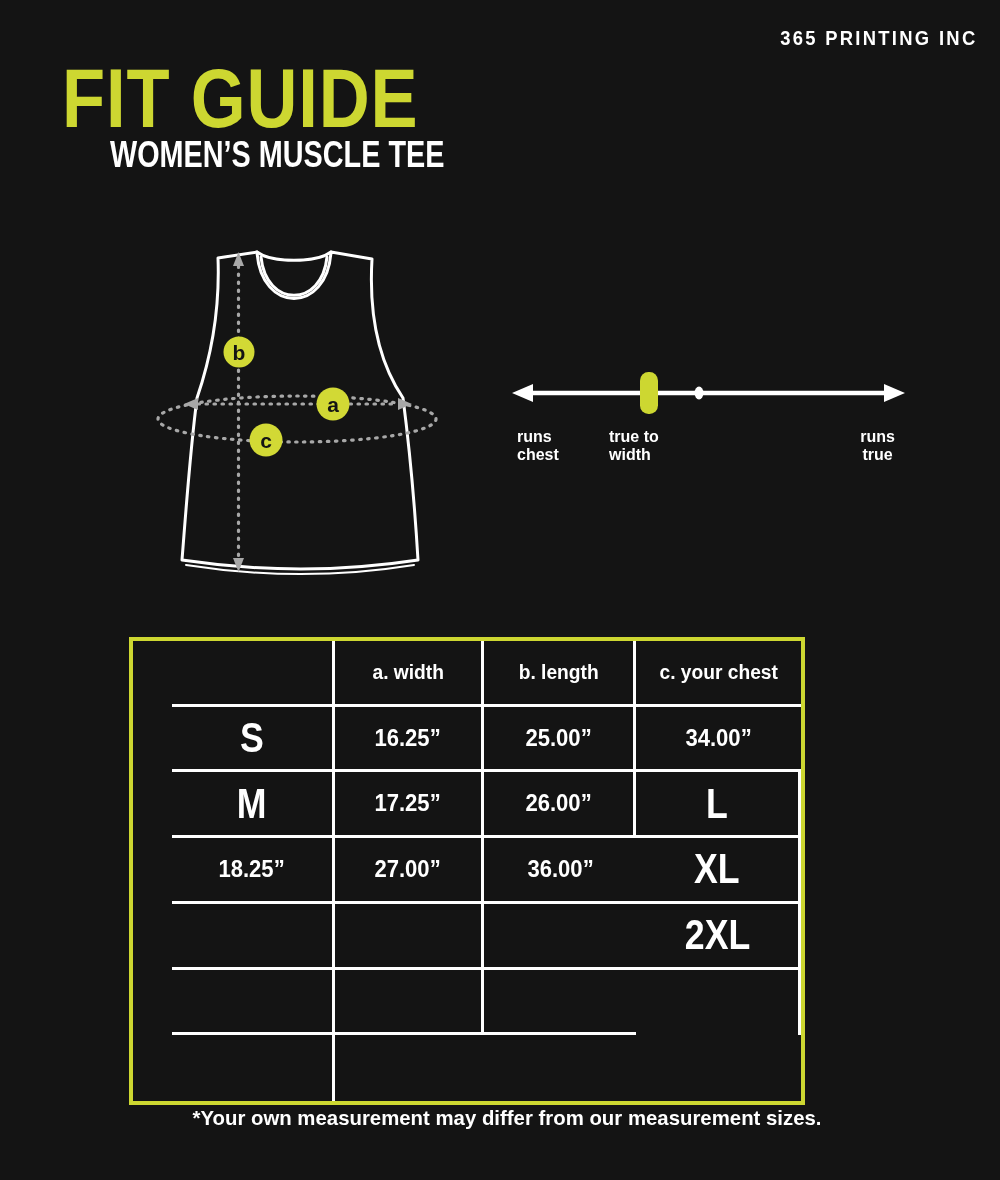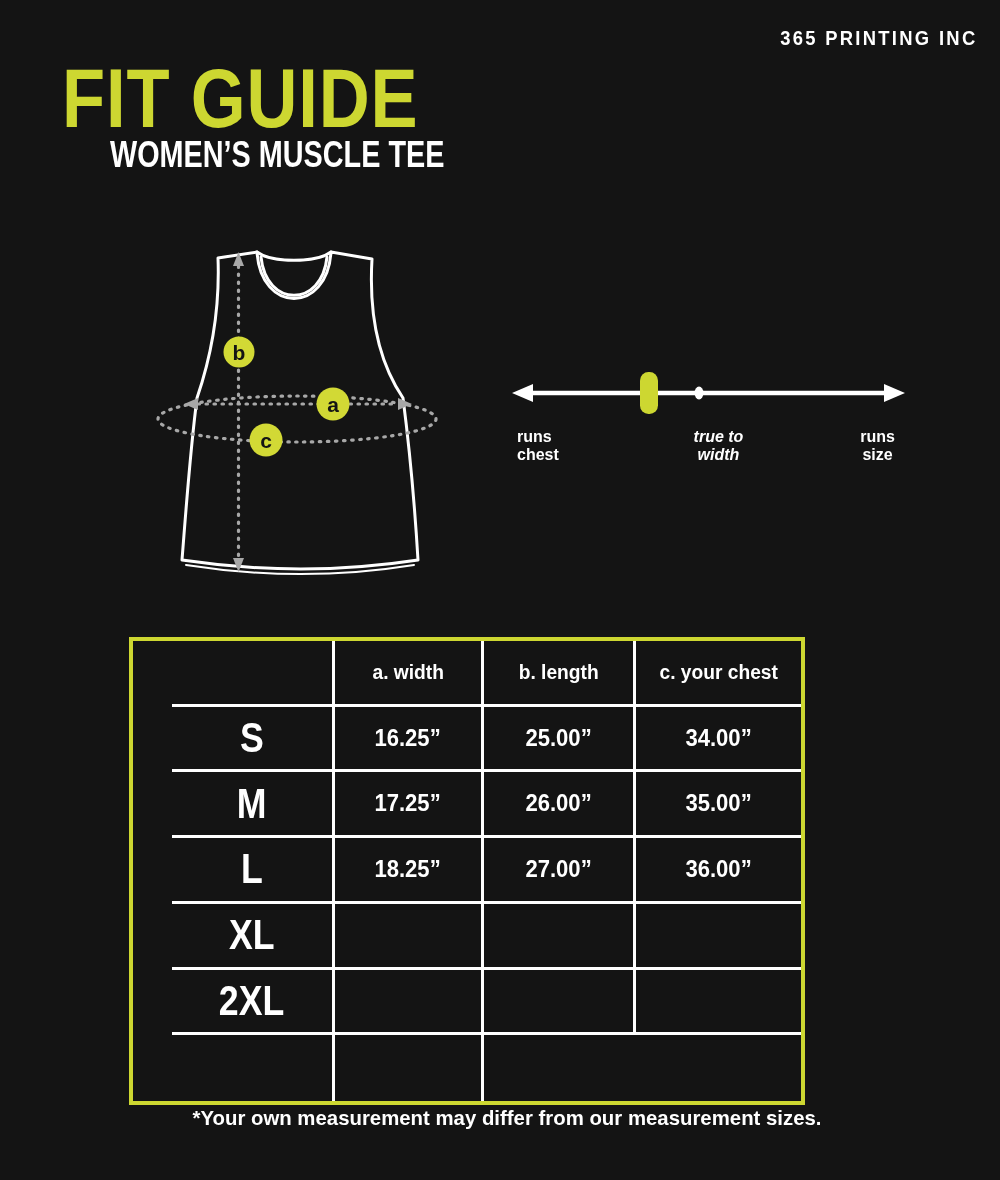--- a/index.html
+++ b/index.html
@@ -32,21 +32,21 @@
     transform:scaleX(0.80);transform-origin:left top;white-space:nowrap;
   }
   
   .shirt-svg{position:absolute;left:120px;top:230px;}
   .scale-svg{position:absolute;left:490px;top:360px;}
   .scale-label{
     position:absolute;top:428px;font-size:16px;font-weight:bold;
     line-height:1.12;color:var(--white);
   }
   .scale-label.left{left:517px;text-align:left;}
-  .scale-label.center{left:656px;width:125px;text-align:center;font-style:italic;}
+  .scale-label.center{left:609px;width:125px;text-align:left;}
   .scale-label.right{left:815px;width:125px;text-align:center;}
   
   .size-table{
     position:absolute;left:129px;top:637px;width:676px;height:468px;
     box-sizing:border-box;border:4px solid var(--accent);
     display:grid;
     grid-template-columns:25.9% 23.7% 24.2% 26.2%;
     grid-template-rows:repeat(7,1fr);
     padding-left:39px;
   }
@@ -129,21 +129,21 @@
   <div class="scale-label left">
     <div>runs</div>
     <div>chest</div>
   </div>
   <div class="scale-label center">
     <div>true to</div>
     <div>width</div>
   </div>
   <div class="scale-label right">
     <div>runs</div>
-    <div>size</div>
+    <div>true</div>
   </div>
 
   <div class="size-table">
 
     <div class="cell col1">
       <span class="head-txt"></span>
       </div>
     <div class="cell">
       <span class="head-txt">a. width</span>
       </div>
@@ -169,23 +169,20 @@
 
     <div class="cell">
       <span class="size-txt">M</span>
       </div>
     <div class="cell">
       <span class="val-txt">17.25”</span>
       </div>
     <div class="cell">
       <span class="val-txt">26.00”</span>
       </div>
-    <div class="cell col4">
-      <span class="val-txt">35.00”</span>
-      </div>
 
     <div class="cell">
       <span class="size-txt">L</span>
       </div>
     <div class="cell">
       <span class="val-txt">18.25”</span>
       </div>
     <div class="cell">
       <span class="val-txt">27.00”</span>
       </div>

